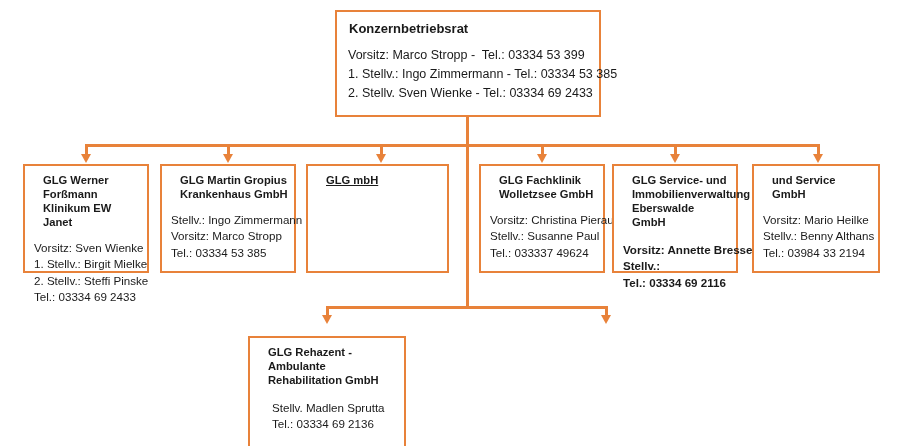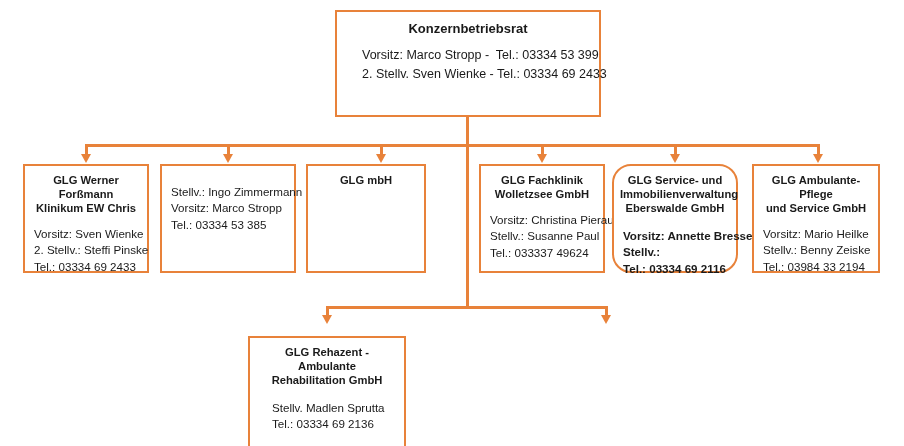--- a/index.html
+++ b/index.html
@@ -21,22 +21,23 @@
   
   .node {
     position: absolute;
     box-sizing: border-box;
     border: 2px solid #E8823A;
     background: #ffffff;
     color: #1a1a1a;
   }
   .node-title {
     font-weight: bold;
-    text-align: center;
+    text-align: left;
     line-height: 1.25;
+    padding-left: 12px;
   }
   .node-body {
     line-height: 1.33;
   }
   .node-body .line {
     white-space: pre;
   }
 
   
   .node.root {
@@ -45,21 +46,21 @@
     width: 266px;
     height: 107px;
     padding-top: 9px;
   }
   .node.root .node-title {
     font-size: 13px;
     margin-bottom: 10px;
   }
   .node.root .node-body {
     font-size: 12.5px;
-    padding-left: 25px;
+    padding-left: 11px;
   }
   .node.root .node-body .line { margin-bottom: 2px; }
 
   
   .node.lvl2 {
     top: 164px;
     height: 109px;
     padding: 7px 6px 0 6px;
   }
   .node.lvl2 .node-title {
@@ -67,23 +68,23 @@
   }
   .node.lvl2 .node-body {
     font-size: 11.6px;
     padding-left: 3px;
   }
   .node.lvl2 .node-body .line { margin-bottom: 1px; }
   .node.lvl2 .node-body.gap { margin-top: 11px; }
 
   .node.n1 { left: 23px;  width: 126px; }
   .node.n2 { left: 160px; width: 136px; }
-  .node.n3 { left: 306px; width: 120px; }
+  .node.n3 { left: 306px; width: 143px; text-decoration: underline; }
   .node.n4 { left: 479px; width: 126px; }
-  .node.n5 { left: 612px; width: 126px; border-radius: 19px; }
+  .node.n5 { left: 612px; width: 126px; }
   .node.n6 { left: 752px; width: 128px; }
 
   
   .node.lvl3 {
     top: 336px;
     height: 134px;
     padding: 7px 6px 0 6px;
   }
   .node.lvl3 .node-title { font-size: 11.2px; }
   .node.lvl3 .node-body {
@@ -115,20 +116,21 @@
 </style>
 </head>
 <body>
 
 <div id="chart-root">
 
   <div class="node root">
     <div class="node-title">Konzernbetriebsrat</div>
     <div class="node-body">
       <div class="line">Vorsitz: Marco Stropp -  Tel.: 03334 53 399</div>
+      <div class="line">1. Stellv.: Ingo Zimmermann - Tel.: 03334 53 385</div>
       <div class="line">2. Stellv. Sven Wienke - Tel.: 03334 69 2433</div>
     </div>
   </div>
 
   <div class="conn vline" style="left:466px; top:117px; height:191px;"></div>
   <div class="conn hline" style="left:85px; top:144px; width:735px;"></div>
 
   <div class="conn vline" style="left:85px;  top:144px; height:11px;"></div>
   <div class="arrow" style="left:81px;  top:154px;"></div>
 
@@ -151,30 +153,35 @@
 
   <div class="conn vline" style="left:326px; top:306px; height:10px;"></div>
   <div class="arrow" style="left:322px; top:315px;"></div>
 
   <div class="conn vline" style="left:605px; top:306px; height:10px;"></div>
   <div class="arrow" style="left:601px; top:315px;"></div>
 
   <div class="node lvl2 n1">
     <div class="node-title">
       <div>GLG Werner Forßmann</div>
-      <div>Klinikum EW Chris</div>
+      <div>Klinikum EW Janet</div>
     </div>
     <div class="node-body gap">
       <div class="line">Vorsitz: Sven Wienke</div>
+      <div class="line">1. Stellv.: Birgit Mielke</div>
       <div class="line">2. Stellv.: Steffi Pinske</div>
       <div class="line">Tel.: 03334 69 2433</div>
     </div>
   </div>
 
   <div class="node lvl2 n2">
+    <div class="node-title">
+      <div>GLG Martin Gropius</div>
+      <div>Krankenhaus GmbH</div>
+    </div>
     <div class="node-body gap">
       <div class="line">Stellv.: Ingo Zimmermann</div>
       <div class="line">Vorsitz: Marco Stropp</div>
       <div class="line">Tel.: 03334 53 385</div>
     </div>
   </div>
 
   <div class="node lvl2 n3">
     <div class="node-title">
       <div>GLG mbH</div>
@@ -201,26 +208,25 @@
     </div>
     <div class="node-body" style="margin-top:13px;font-weight:bold;">
       <div class="line">Vorsitz: Annette Bressel</div>
       <div class="line">Stellv.:</div>
       <div class="line">Tel.: 03334 69 2116</div>
     </div>
   </div>
 
   <div class="node lvl2 n6">
     <div class="node-title">
-      <div>GLG Ambulante-Pflege</div>
       <div>und Service GmbH</div>
     </div>
     <div class="node-body gap">
       <div class="line">Vorsitz: Mario Heilke</div>
-      <div class="line">Stellv.: Benny Zeiske</div>
+      <div class="line">Stellv.: Benny Althans</div>
       <div class="line">Tel.: 03984 33 2194</div>
     </div>
   </div>
 
   <div class="node lvl3 b1">
     <div class="node-title">
       <div>GLG Rehazent - Ambulante</div>
       <div>Rehabilitation GmbH</div>
     </div>
     <div class="node-body">

